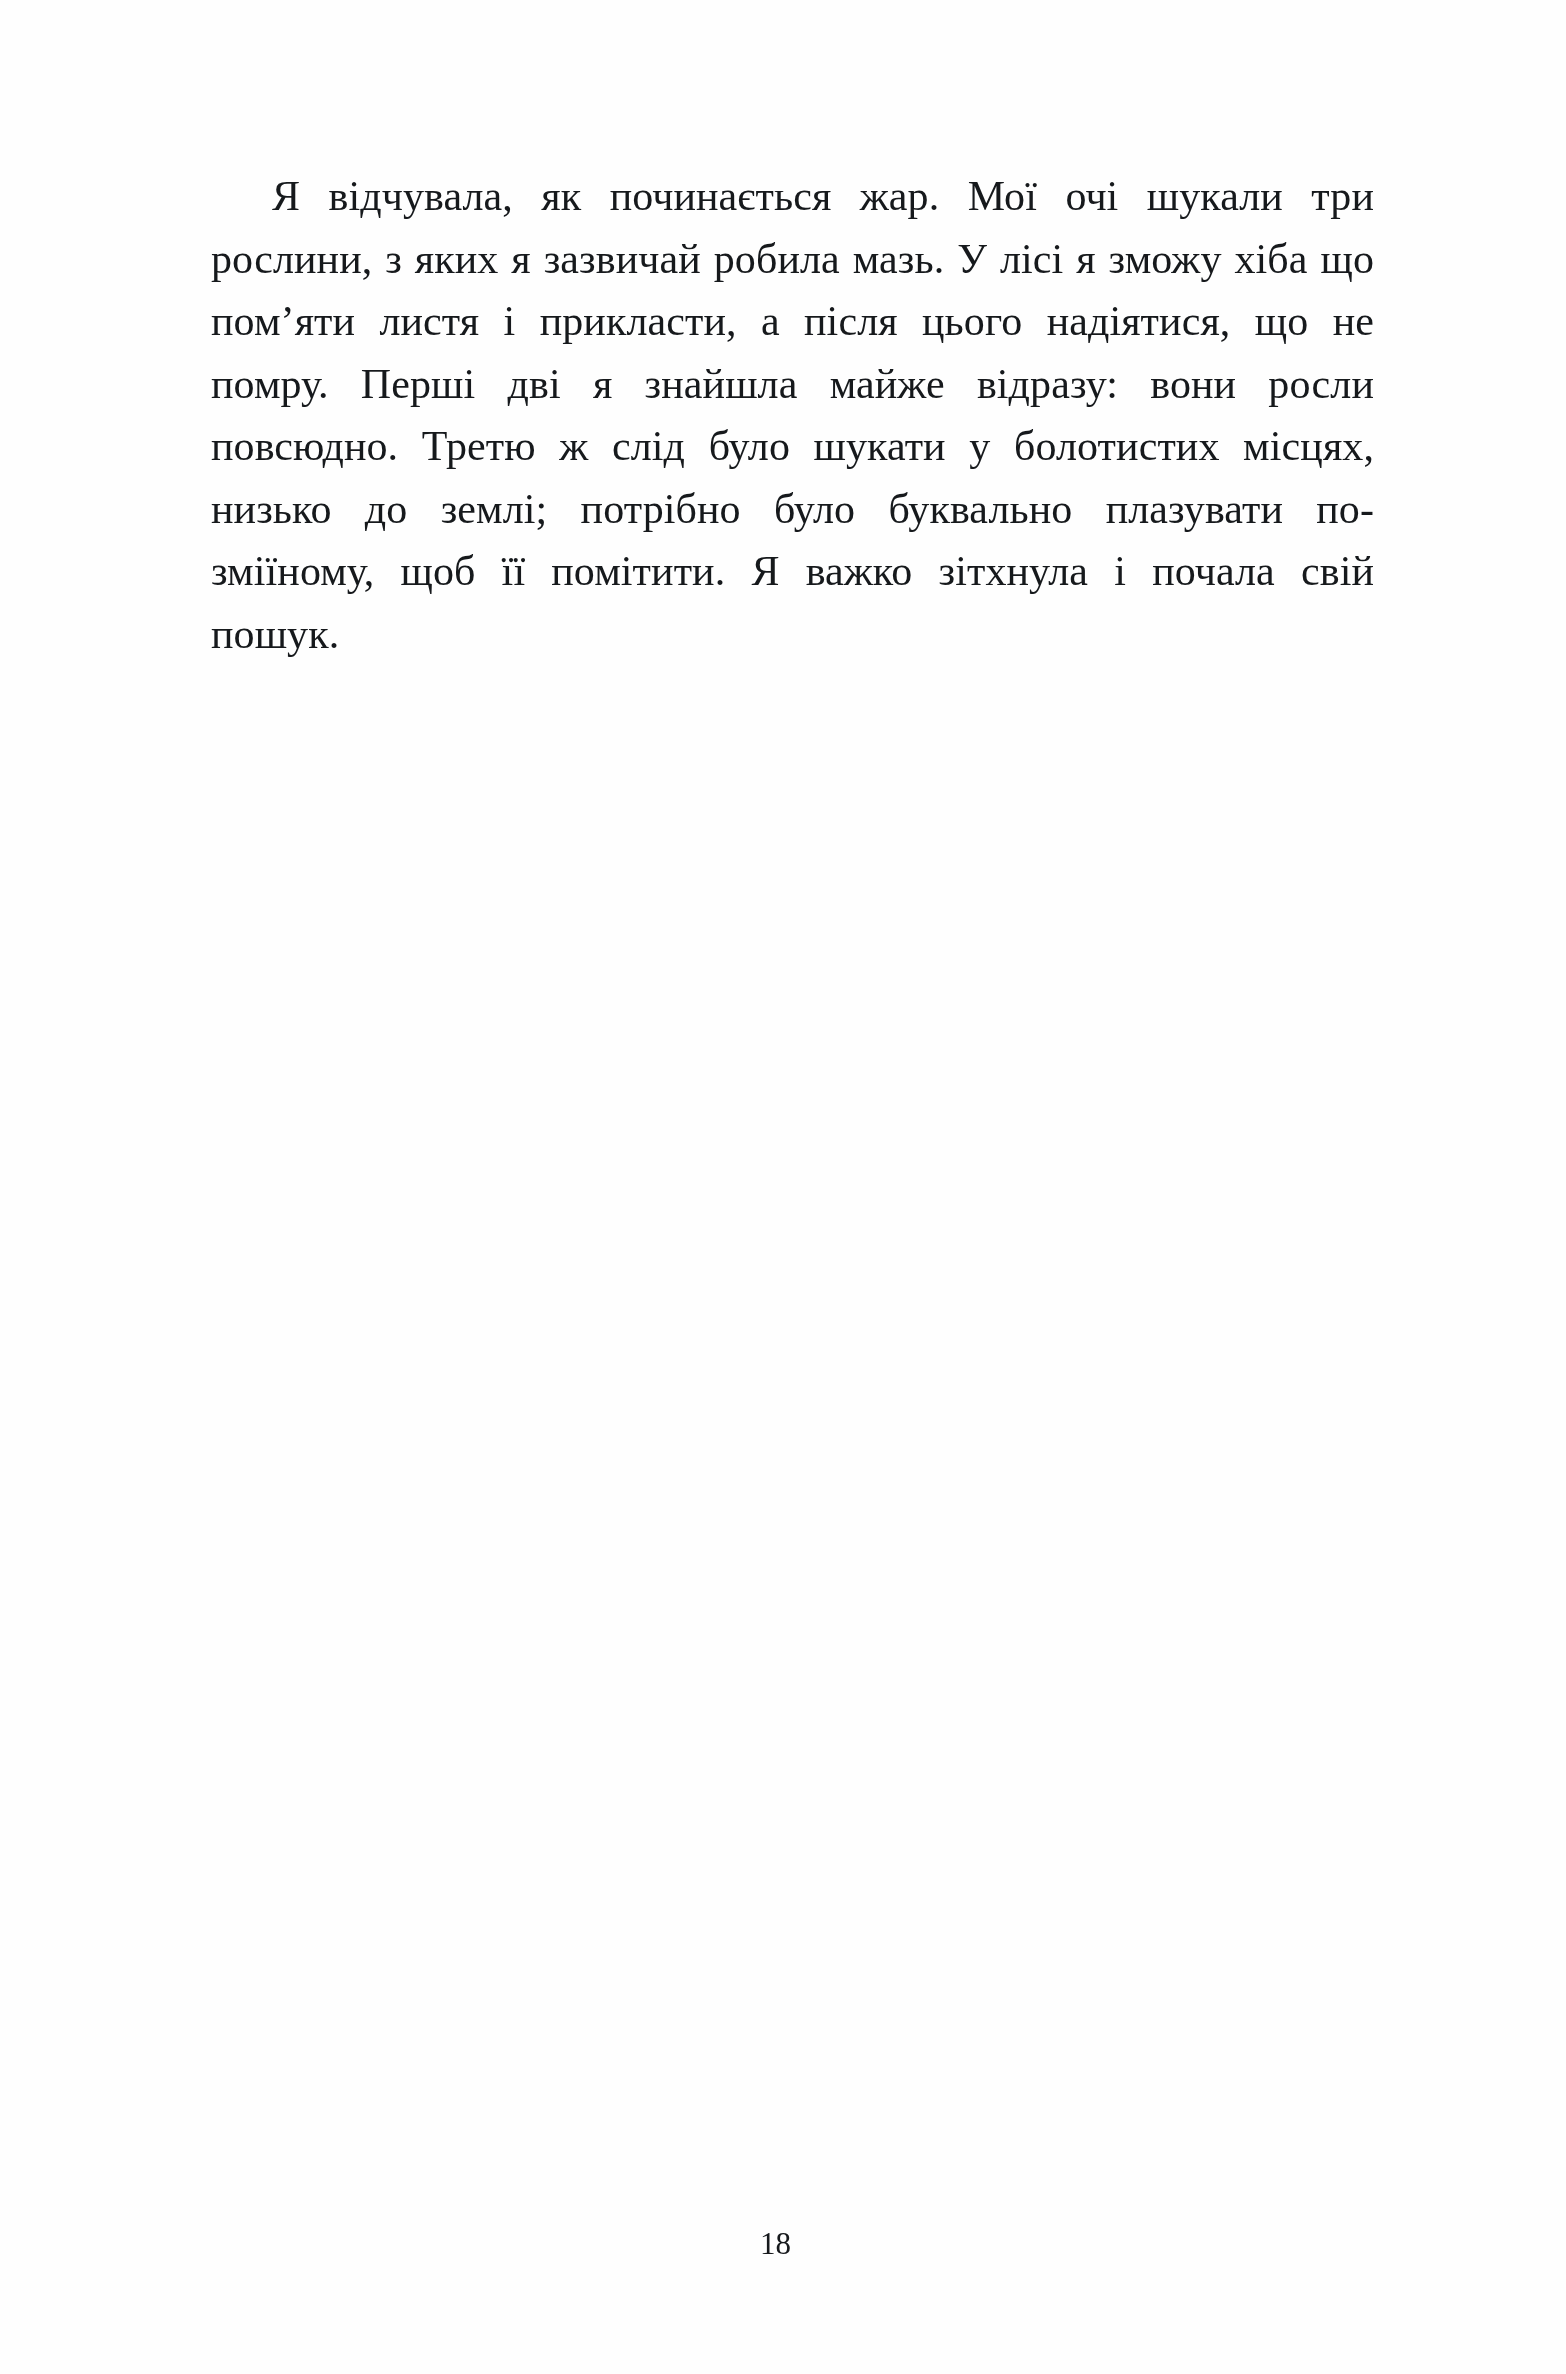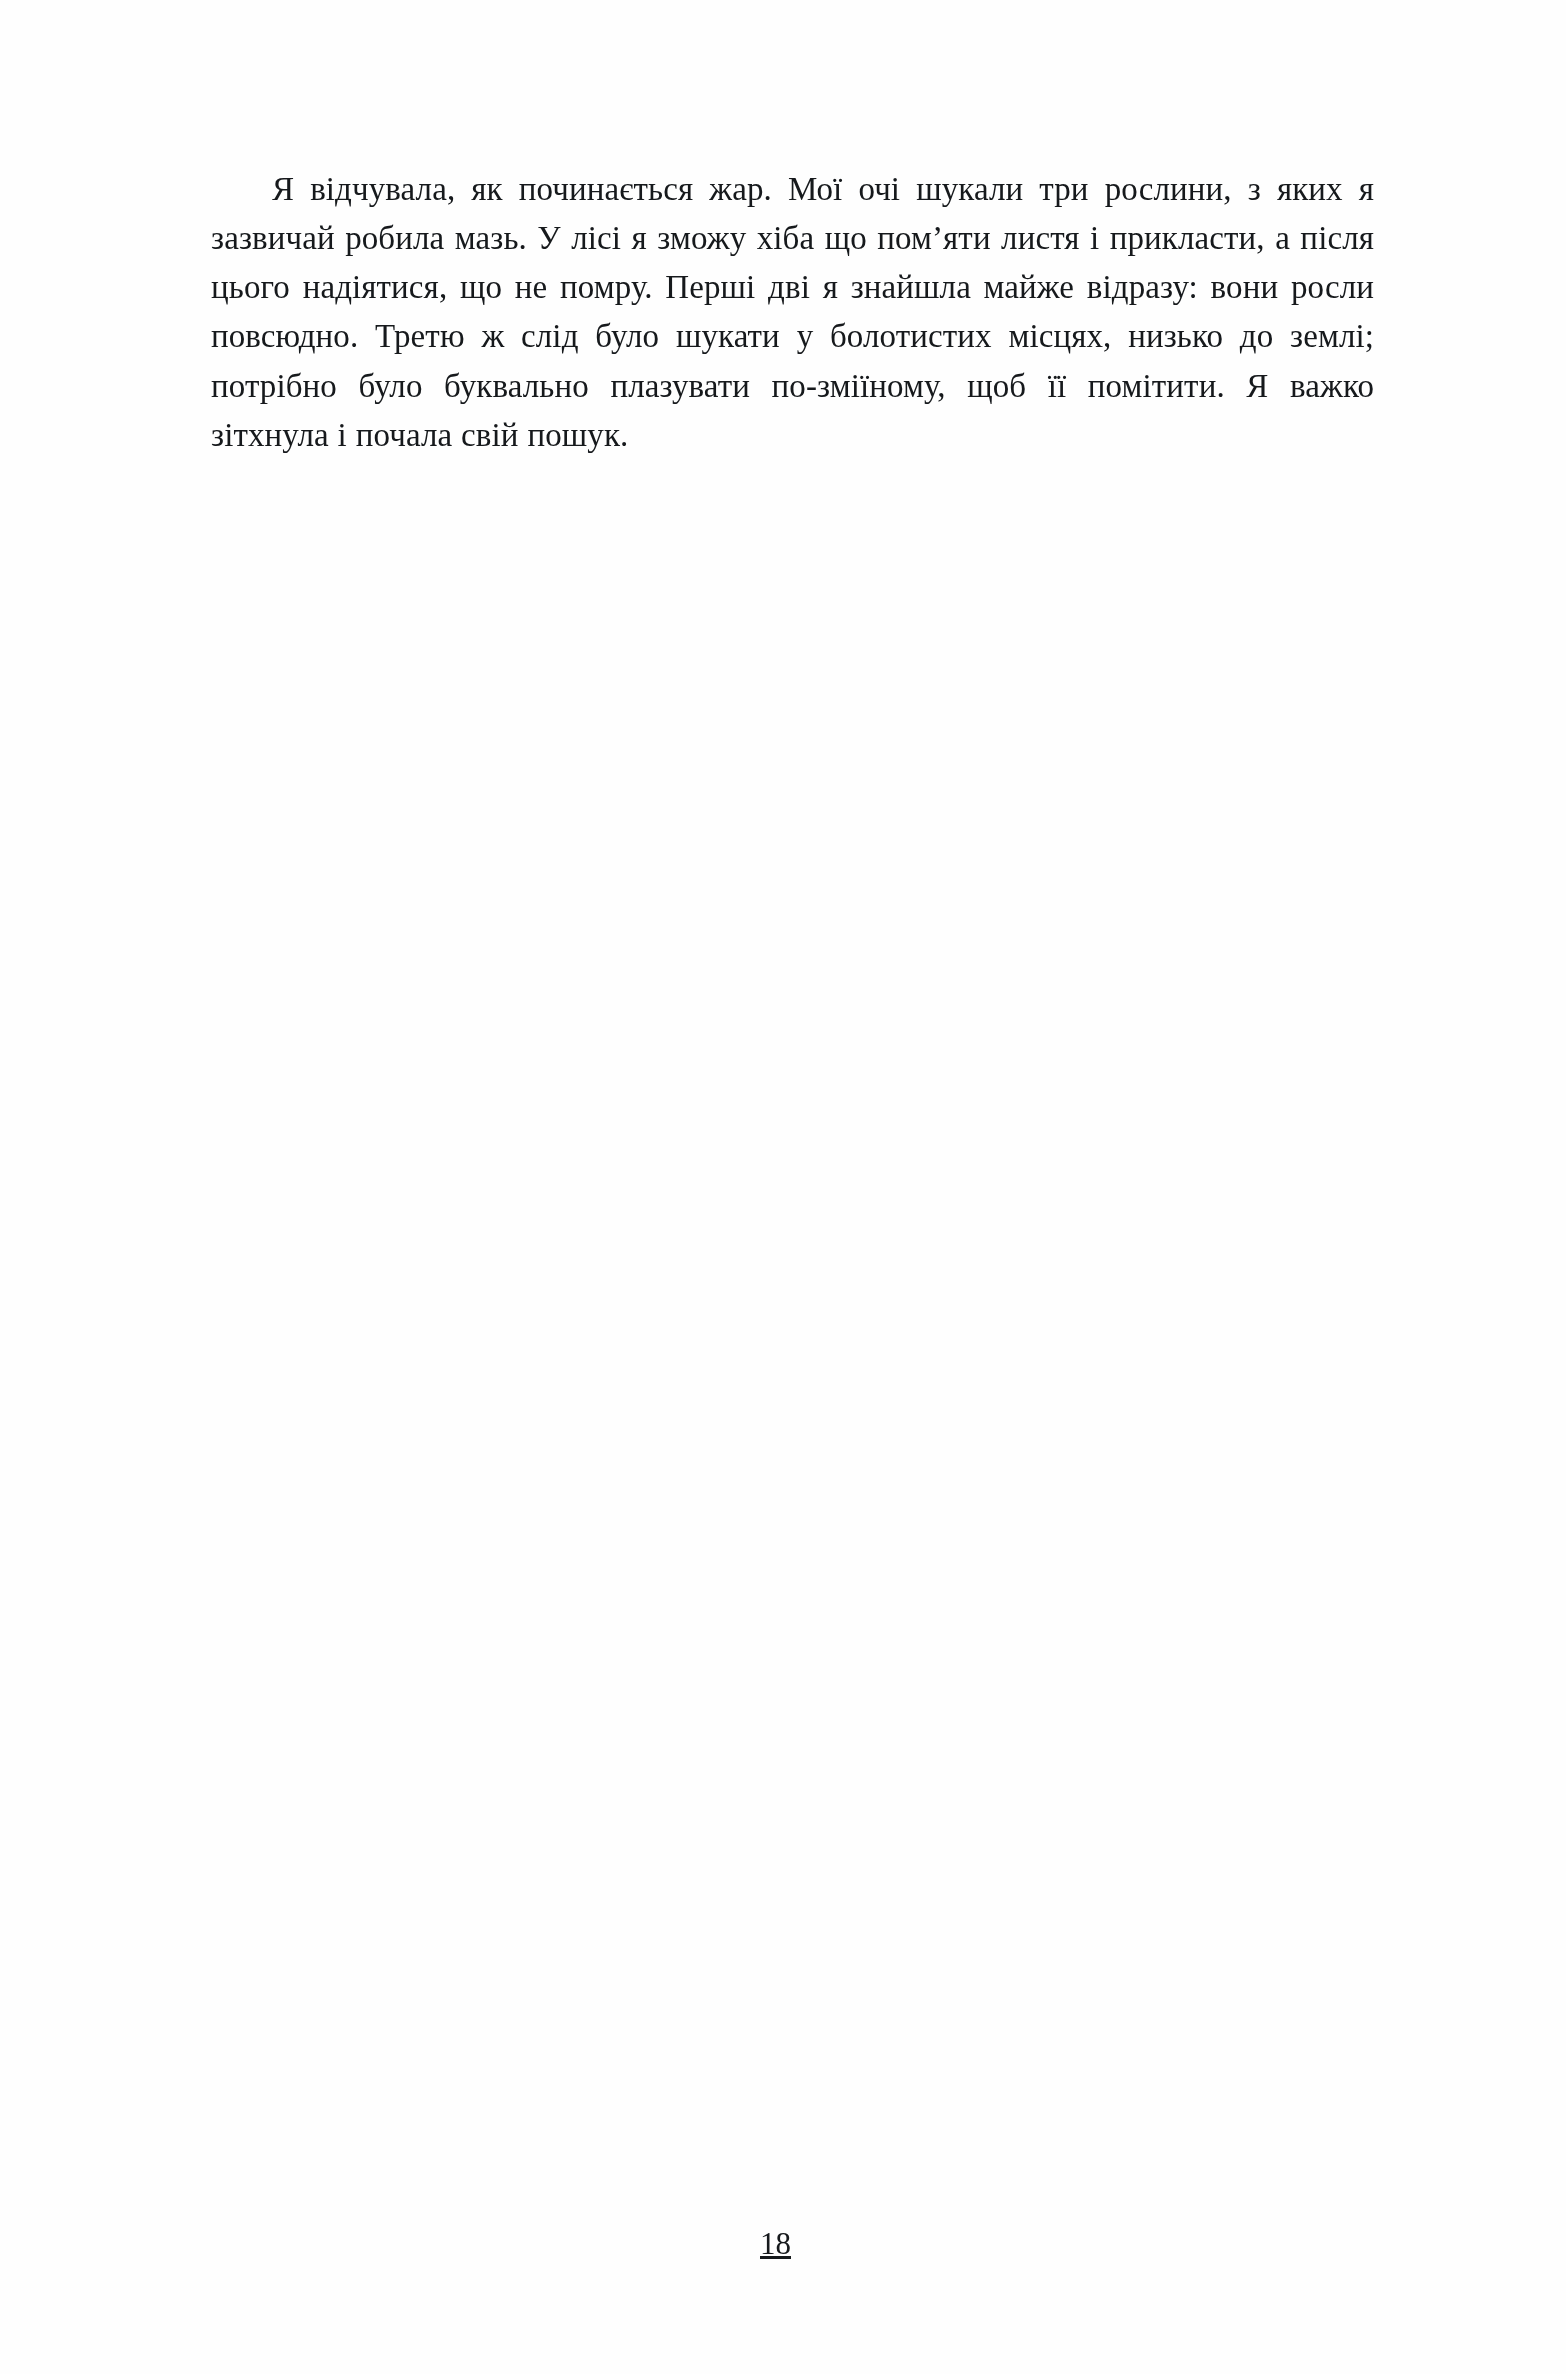--- a/index.html
+++ b/index.html
@@ -21,39 +21,38 @@
     background: #fefefe;
   }
   .text-block {
     position: absolute;
     left: 211px;
     top: 165px;
     width: 1163px;
   }
   .para {
     margin: 0;
-    font-size: 33px;
+    font-size: 42px;
     line-height: 1.49;
     text-align: justify;
     text-indent: 61px;
     color: #16191c;
     letter-spacing: 0.1px;
     word-spacing: 0.5px;
     hyphens: manual;
   }
   .folio {
     position: absolute;
     left: 0;
     right: 16px;
     top: 2226px;
     text-align: center;
     font-size: 31px;
     color: #16191c;
     font-family: "Liberation Serif", "DejaVu Serif", serif;
-    text-decoration: underline;
   }
 </style>
 </head>
 <body>
 
 <div class="page">
 
   <div class="text-block">
     <p class="para">Я відчувала, як починається жар. Мої очі шукали три рослини, з яких я зазвичай робила мазь. У лісі я зможу хіба що пом’яти листя і прикласти, а після цього надіятися, що не помру. Перші дві я знайшла майже відразу: вони росли повсюдно. Третю ж слід було шукати у болотистих місцях, низько до землі; потрібно було буквально плазувати по-зміїному, щоб її помітити. Я важко зітхнула і почала свій пошук.</p>
   </div>

